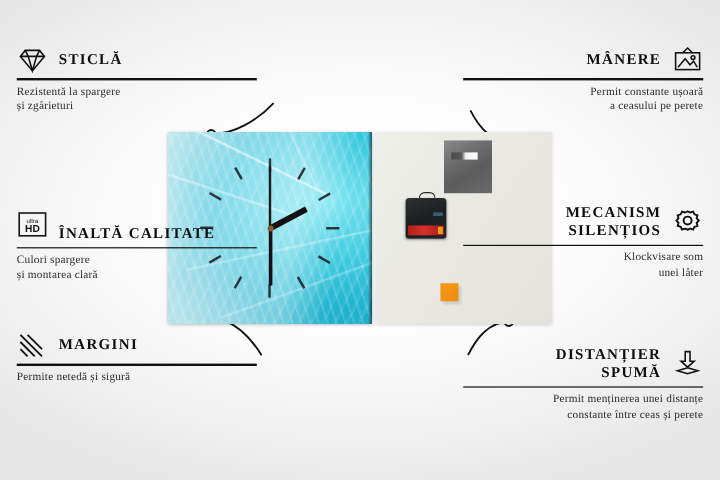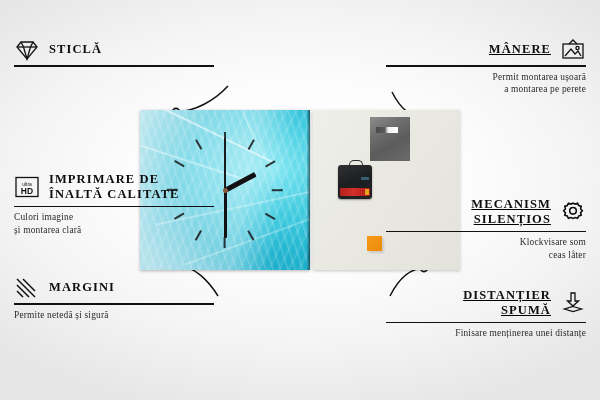--- a/index.html
+++ b/index.html
@@ -83,36 +83,36 @@
     position:absolute;left:54px;top:126px;width:15px;height:15px;
     background:linear-gradient(135deg,#f59b1a 0%,#ef8a0c 100%);
     box-shadow:2px 2px 2px rgba(0,0,0,.12);
   }
 
   
   .callout{position:absolute;width:200px;}
   .callout.left{text-align:left;}
   .callout.right{text-align:right;}
   .cal-head{display:flex;align-items:center;gap:9px;}
-  .callout.right .cal-head{justify-content:flex-end;text-decoration:underline;}
+  .callout.right .cal-head{justify-content:flex-end;}
   .cal-title{
     font-size:12.5px;letter-spacing:1.1px;line-height:1.22;
     color:#0e0e0e;font-weight:700;text-transform:uppercase;
   }
   .rule{height:1.5px;background:#111;margin:3px 0 4px;}
   .cal-sub{font-size:9.4px;line-height:1.35;color:#2b2b2b;letter-spacing:.2px;}
 
   .ic{width:26px;height:24px;flex:0 0 26px;display:block;}
   .ic svg{display:block;width:100%;height:100%;}
 
   .c-tl{left:14px;top:38px;}
   .c-ml{left:14px;top:172px;}
   .c-bl{left:14px;top:276px;}
   .c-tr{left:386px;top:38px;}
-  .c-mr{left:386px;top:170px;margin-top:27px;}
+  .c-mr{left:386px;top:170px;}
   .c-br{left:386px;top:288px;}
 
   .lines{position:absolute;left:0;top:0;width:600px;height:400px;pointer-events:none;}
 </style>
 </head>
 <body>
 
 <div class="stage">
 
   <svg class="lines" viewBox="0 0 600 400">
@@ -207,38 +207,41 @@
               <path d="M3 9 H23"></path>
           <path d="M7 4 L9.5 9 L13 21 L16.5 9 L19 4"></path>
             </g>
           </svg>
       </span>
       <span class="cal-title">
         <span>STICLĂ</span><br>
       </span>
     </div>
     <div class="rule"></div>
+    <div class="cal-sub">
+      <span>Rezistentă la spargere</span><br><span>și zgârieturi</span>
+    </div>
   </div>
 
   <div class="callout left c-ml">
     <div class="cal-head">
       <span class="ic">
         <svg viewBox="0 0 26 24">
           <rect x="2" y="2.5" width="22" height="19" fill="none" stroke="#111" stroke-width="1.3"></rect>
           <text x="13" y="10.5" font-family="Liberation Sans, sans-serif" font-size="5" text-anchor="middle" fill="#111">ultra</text>
           <text x="13" y="18.5" font-family="Liberation Sans, sans-serif" font-size="8.5" font-weight="bold" text-anchor="middle" fill="#111">HD</text>
         </svg>
       </span>
       <span class="cal-title">
-        <span>IMPRIMARE DE</span><br><span>ÎNALTĂ CALITATE</span>
-      </span>
-    </div>
-    <div class="rule"></div>
-    <div class="cal-sub">
-      <span>Culori imagine</span><br><span>și montarea clară</span>
+        <br><span>ÎNALTĂ CALITATE</span>
+      </span>
+    </div>
+    <div class="rule"></div>
+    <div class="cal-sub">
+      <span>Culori spargere</span><br><span>și montarea clară</span>
     </div>
   </div>
 
   <div class="callout left c-bl">
     <div class="cal-head">
       <span class="ic">
         <svg viewBox="0 0 26 24">
             <g stroke="#111" stroke-width="1.5" fill="none">
           <path d="M3 3 L21 21"></path>
               <path d="M3 9 L15 21"></path>
@@ -268,57 +271,57 @@
           <path d="M9 6 L13 2 L17 6"></path>
           <rect x="3" y="6" width="20" height="14"></rect>
           <path d="M5 18 L11 11 L15 16 L18 13 L21 18"></path>
           <circle cx="17.5" cy="10" r="1.6"></circle>
             </g>
           </svg>
       </span>
     </div>
     <div class="rule"></div>
     <div class="cal-sub">
-      <span>Permit montarea ușoară</span><br><span>a montarea pe perete</span>
+      <span>Permit constante ușoară</span><br><span>a ceasului pe perete</span>
     </div>
   </div>
 
   <div class="callout right c-mr">
     <div class="cal-head">
       <span class="cal-title">
         <span>MECANISM</span><br><span>SILENȚIOS</span>
       </span>
       <span class="ic">
         <svg viewBox="0 0 26 24">
             <g fill="none" stroke="#111" stroke-width="1.6">
           <path d="M13 3.2 L15.2 4.1 L17.6 3.3 L18.8 5.6 L21.2 6.4 L20.6 8.9 L22.3 10.8 L20.6 12.7 L21.2 15.2 L18.8 16 L17.6 18.3 L15.2 17.5 L13 18.4 L10.8 17.5 L8.4 18.3 L7.2 16 L4.8 15.2 L5.4 12.7 L3.7 10.8 L5.4 8.9 L4.8 6.4 L7.2 5.6 L8.4 3.3 L10.8 4.1 Z"></path>
           <circle cx="13" cy="10.8" r="3.3"></circle>
             </g>
           </svg>
       </span>
     </div>
     <div class="rule"></div>
     <div class="cal-sub">
-      <span>Klockvisare som</span><br><span>ceas låter</span>
+      <span>Klockvisare som</span><br><span>unei låter</span>
     </div>
   </div>
 
   <div class="callout right c-br">
     <div class="cal-head">
       <span class="cal-title">
         <span>DISTANȚIER</span><br><span>SPUMĂ</span>
       </span>
       <span class="ic">
         <svg viewBox="0 0 26 24">
             <g fill="none" stroke="#111" stroke-width="1.3">
           <path d="M11 2 H15 V10 H18.5 L13 15 L7.5 10 H11 Z"></path>
           <path d="M13 15.5 L21.5 18 L13 20.5 L4.5 18 Z"></path>
             </g>
           </svg>
       </span>
     </div>
     <div class="rule"></div>
     <div class="cal-sub">
-      <span>Finisare menținerea unei distanțe</span><br>
+      <span>Permit menținerea unei distanțe</span><br><span>constante între ceas și perete</span>
     </div>
   </div>
 
 </div>
 
 </body></html>

